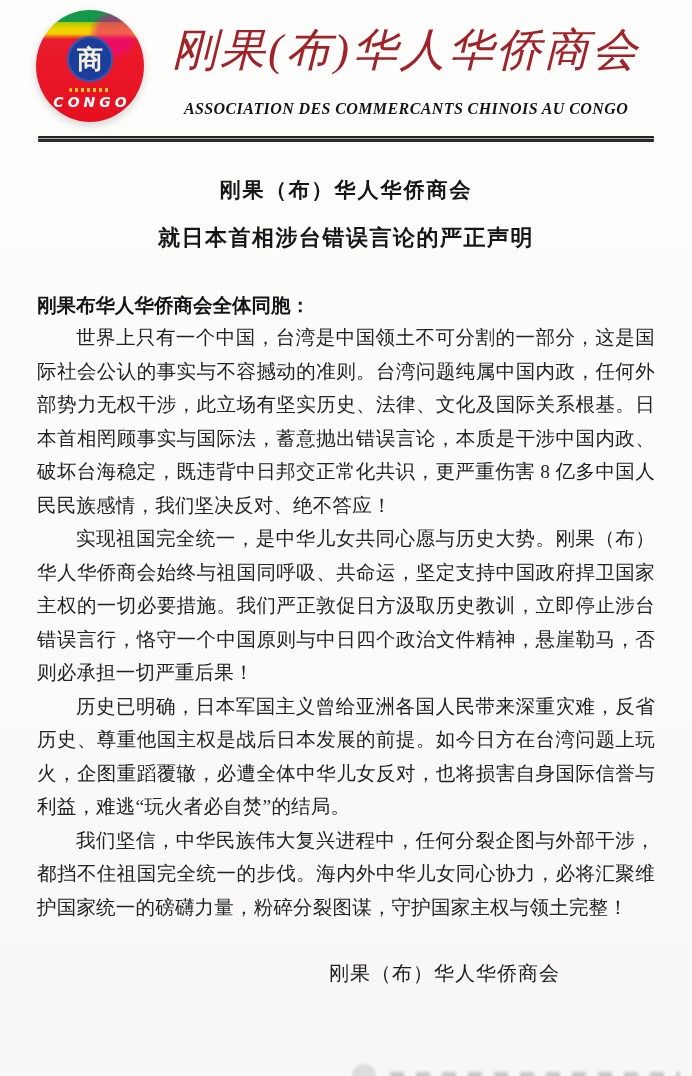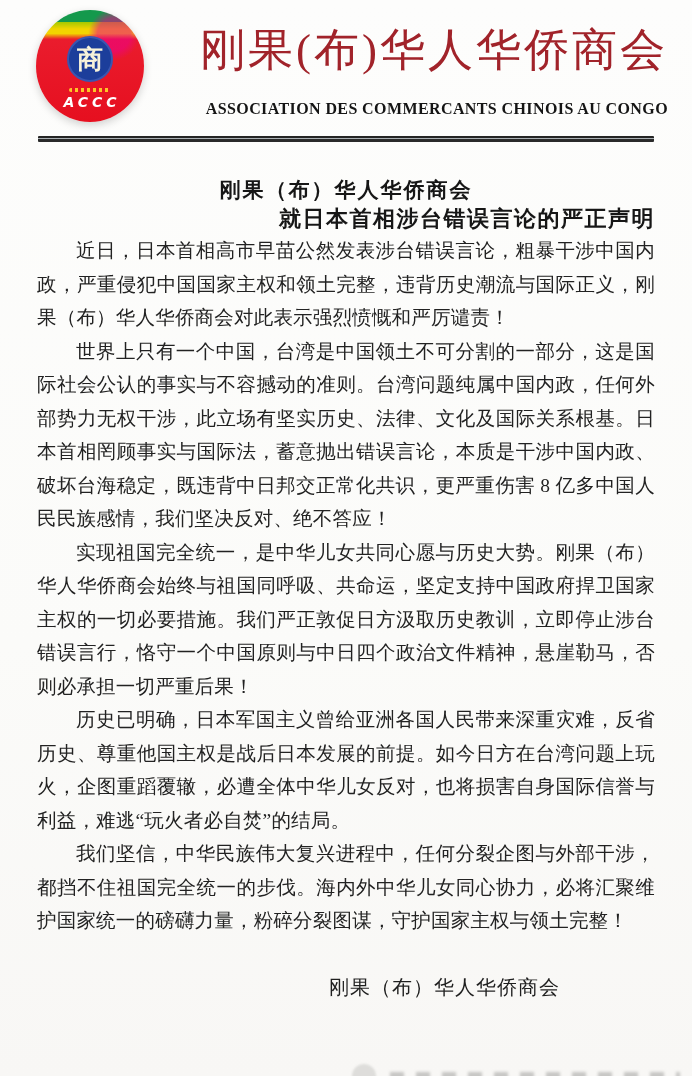--- a/index.html
+++ b/index.html
@@ -77,22 +77,23 @@
     color: #ffffff;
     font-family: "DejaVu Sans", sans-serif;
     font-weight: bold;
     font-size: 14px;
     letter-spacing: 4px;
     text-indent: 4px;
     font-style: italic;
   }
   .header-text {
     flex: 1 1 auto;
-    text-align: right;
+    text-align: center;
     padding-top: 16px;
+    font-style: italic;
   }
   .org-zh {
     font-size: 45px;
     line-height: 1.1;
     letter-spacing: 3px;
     color: #a1232a;
     font-weight: 500;
   }
   .org-fr {
     margin-top: 24px;
@@ -116,21 +117,22 @@
   .doc { padding: 0 37px; }
   .doc-title-1 {
     margin-top: 34px;
     text-align: center;
     font-size: 21px;
     font-weight: bold;
     letter-spacing: 2px;
     color: #161616;
   }
   .doc-title-2 {
-    text-align: right;
+    margin-top: 19px;
+    text-align: center;
     font-size: 22px;
     font-weight: bold;
     letter-spacing: 1.5px;
     color: #161616;
   }
   .salutation {
     margin-top: 38px;
     font-size: 19.5px;
     font-weight: bold;
     line-height: 30px;
@@ -183,37 +185,37 @@
 <body>
 
 <div class="page">
 
   <div class="header">
     <div class="logo">
       <div class="logo-emblem">
         <span>商</span>
       </div>
       <div class="logo-minitext"></div>
-      <div class="logo-acronym">ACCC</div>
+      <div class="logo-acronym">CONGO</div>
     </div>
     <div class="header-text">
       <div class="org-zh">刚果(布)华人华侨商会</div>
       <div class="org-fr">ASSOCIATION DES COMMERCANTS CHINOIS AU CONGO</div>
     </div>
   </div>
 
   <div class="rule"></div>
 
   <div class="doc">
     <div class="doc-title-1">刚果（布）华人华侨商会</div>
     <div class="doc-title-2">就日本首相涉台错误言论的严正声明</div>
 
+    <div class="salutation">刚果布华人华侨商会全体同胞：</div>
 
     <div class="body-text">
-      <p>近日，日本首相高市早苗公然发表涉台错误言论，粗暴干涉中国内政，严重侵犯中国国家主权和领土完整，违背历史潮流与国际正义，刚果（布）华人华侨商会对此表示强烈愤慨和严厉谴责！</p>
       <p>世界上只有一个中国，台湾是中国领土不可分割的一部分，这是国际社会公认的事实与不容撼动的准则。台湾问题纯属中国内政，任何外部势力无权干涉，此立场有坚实历史、法律、文化及国际关系根基。日本首相罔顾事实与国际法，蓄意抛出错误言论，本质是干涉中国内政、破坏台海稳定，既违背中日邦交正常化共识，更严重伤害 8 亿多中国人民民族感情，我们坚决反对、绝不答应！</p>
       <p>实现祖国完全统一，是中华儿女共同心愿与历史大势。刚果（布）华人华侨商会始终与祖国同呼吸、共命运，坚定支持中国政府捍卫国家主权的一切必要措施。我们严正敦促日方汲取历史教训，立即停止涉台错误言行，恪守一个中国原则与中日四个政治文件精神，悬崖勒马，否则必承担一切严重后果！</p>
       <p>历史已明确，日本军国主义曾给亚洲各国人民带来深重灾难，反省历史、尊重他国主权是战后日本发展的前提。如今日方在台湾问题上玩火，企图重蹈覆辙，必遭全体中华儿女反对，也将损害自身国际信誉与利益，难逃“玩火者必自焚”的结局。</p>
       <p>我们坚信，中华民族伟大复兴进程中，任何分裂企图与外部干涉，都挡不住祖国完全统一的步伐。海内外中华儿女同心协力，必将汇聚维护国家统一的磅礴力量，粉碎分裂图谋，守护国家主权与领土完整！</p>
     </div>
 
     <div class="signature">
       <div class="sig-org">刚果（布）华人华侨商会</div>
 
     </div>

